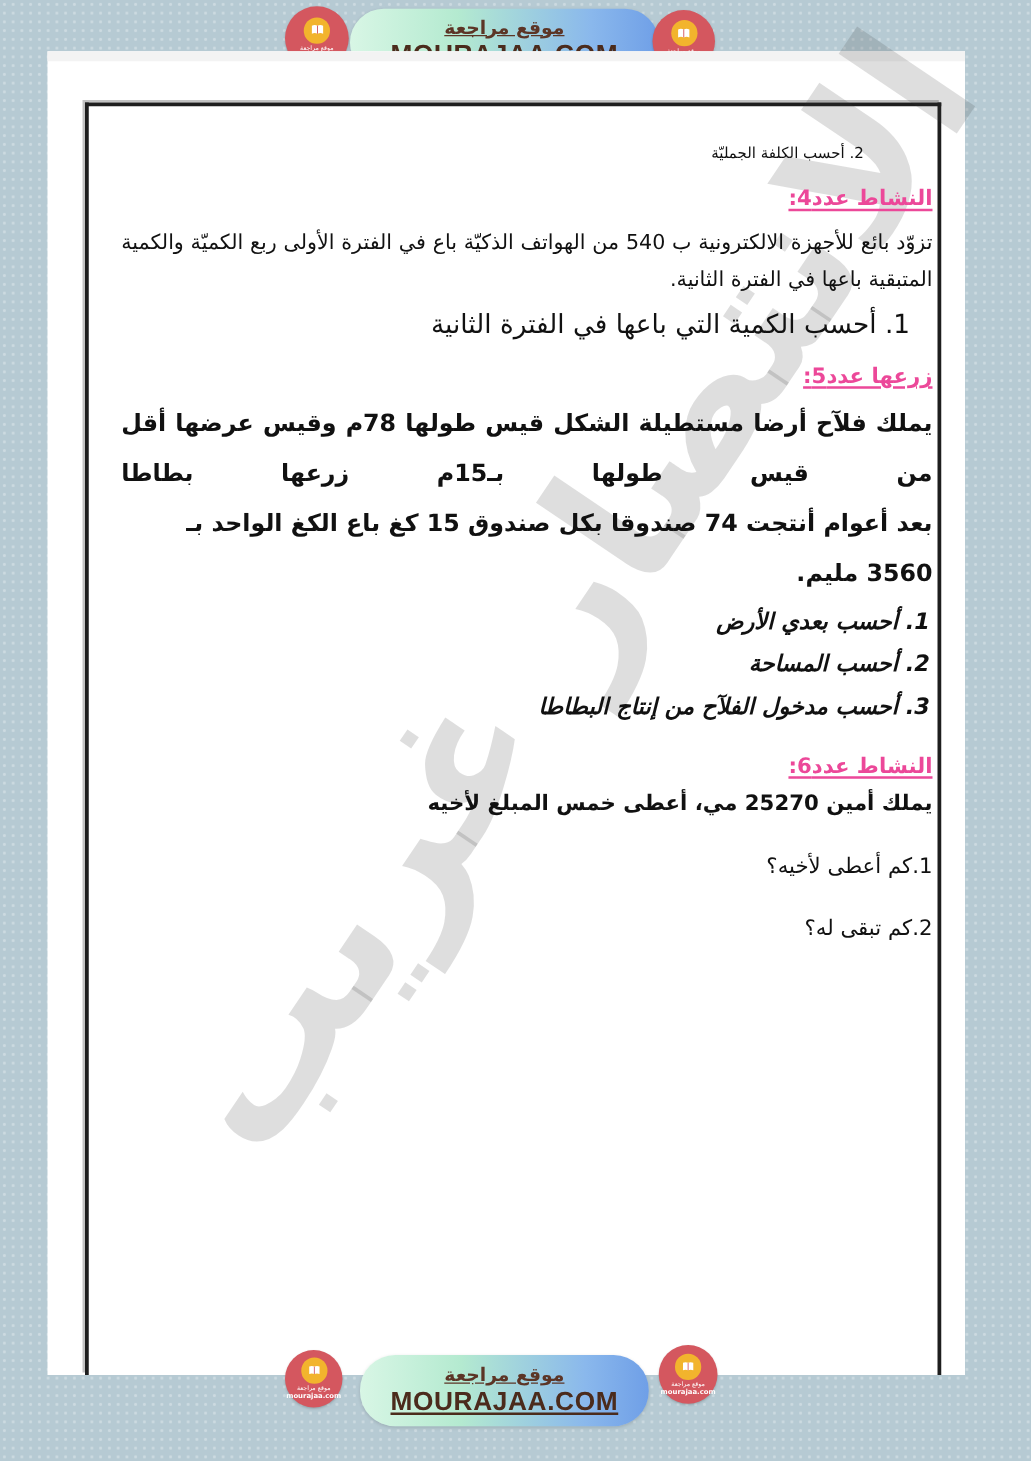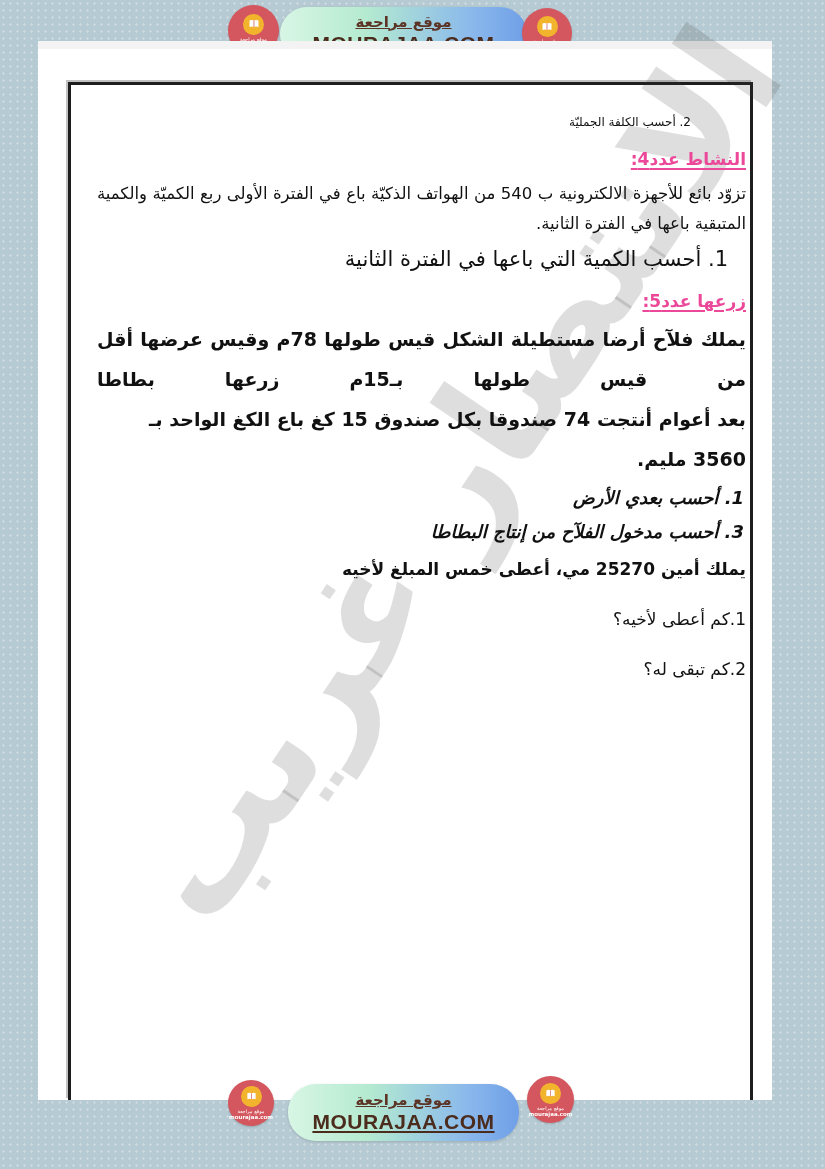--- a/index.html
+++ b/index.html
@@ -104,23 +104,25 @@
 
         <div class="act-wrap"><span class="activity">زرعها عدد5:</span></div>
 
         <div class="para-naskh">
           <div class="just">يملك فلآح أرضا مستطيلة الشكل قيس طولها 78م وقيس عرضها أقل من قيس طولها بـ15م زرعها بطاطا</div>
           <div>بعد أعوام أنتجت 74 صندوقا بكل صندوق 15 كغ باع الكغ الواحد بـ 3560 مليم.</div>
         </div>
 
         <div class="list-naskh">
           <div>1. أحسب بعدي الأرض</div>
+          <div>2. أحسب المساحة</div>
           <div>3. أحسب مدخول الفلآح من إنتاج البطاطا</div>
         </div>
 
+        <div class="act-wrap"><span class="activity">النشاط عدد6:</span></div>
 
         <div class="amount">يملك أمين 25270 مي، أعطى خمس المبلغ لأخيه</div>
 
         <div class="q">1.كم أعطى لأخيه؟</div>
         <div class="q">2.كم تبقى له؟</div>
       </div>
     </div>
   </div>
 
   <div class="badge f-left">

